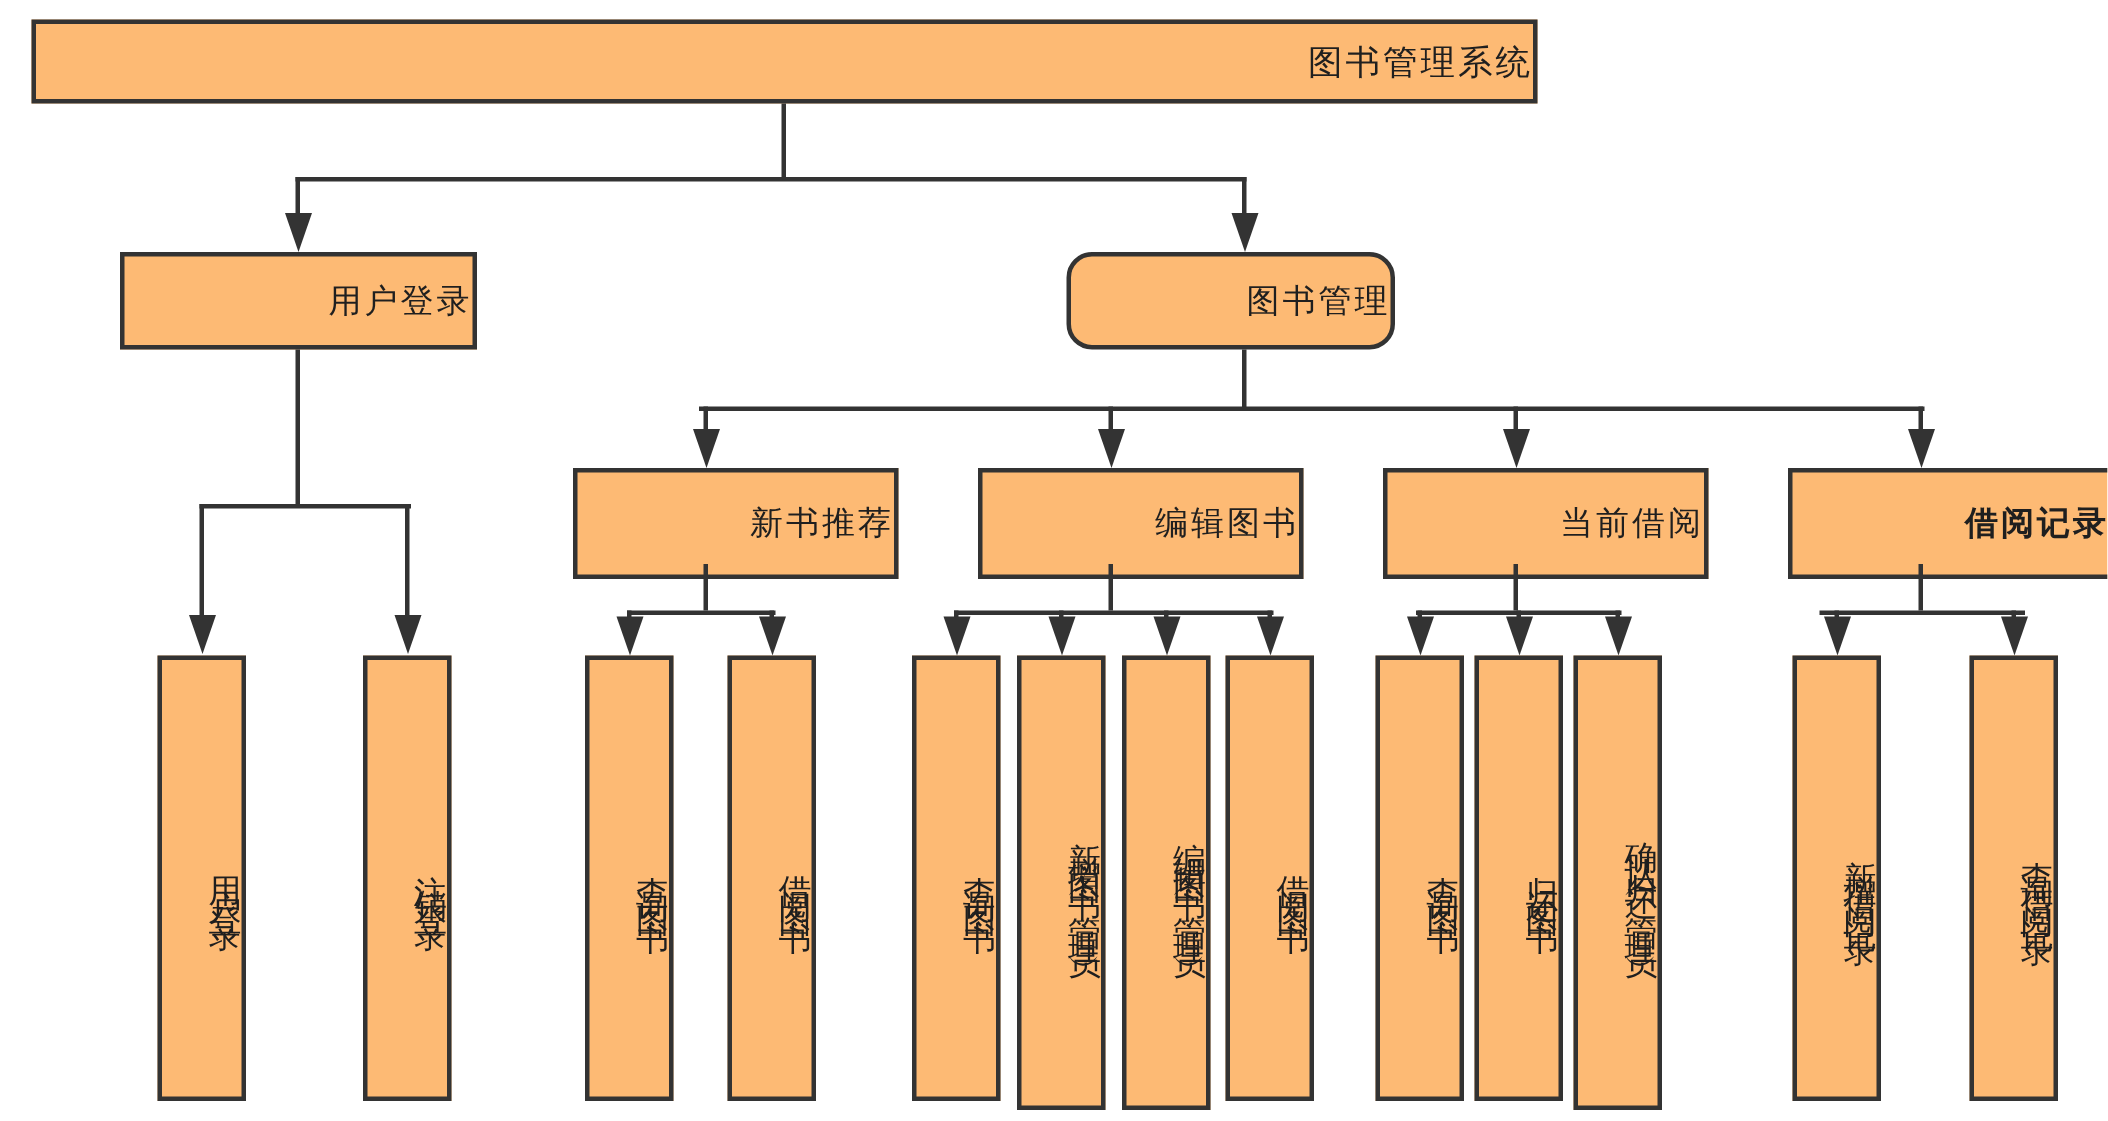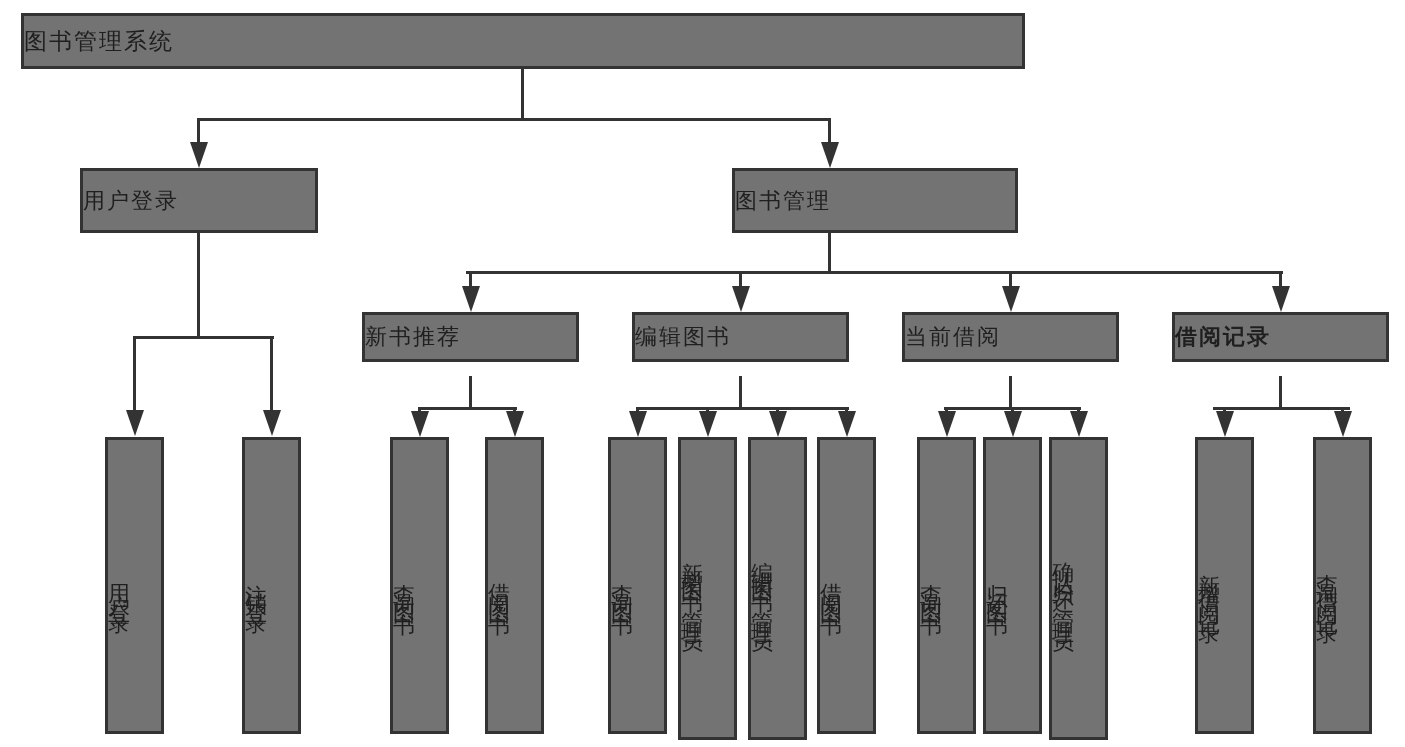--- a/index.html
+++ b/index.html
@@ -5,27 +5,27 @@
   :root{
     --line:#333333;
     --text:#1f1f1f;
     --background:#ffffff;
     --watermark:#a3a3a3;
   }
   html,body{margin:0;padding:0;background:var(--background);}
   body{font-family:"Liberation Sans",sans-serif;}
   #canvas{position:relative;width:1405px;height:747px;background:var(--background);overflow:hidden;}
   .box{
-    position:absolute;box-sizing:border-box;border:3px solid var(--line);background:#737373;
-    display:flex;align-items:center;justify-content:flex-start;
+    position:absolute;box-sizing:border-box;border:3px solid var(--line);background:#fdba74;
+    display:flex;align-items:center;justify-content:flex-end;
     color:var(--text);font-size:22px;letter-spacing:2px;white-space:nowrap;
   }
   .root{left:21px;top:13px;width:1004px;height:56px;font-size:23px;}
   .lvl2{top:168px;height:65px;}
-  .lvl3{top:312px;width:217px;height:50px;}
+  .lvl3{top:312px;width:217px;height:74px;margin-left:20px;}
   .vbox{top:437px;width:59px;height:297px;letter-spacing:0;}
   .vbox.tall{height:303px;}
   .vbox span{
     writing-mode:vertical-rl;text-orientation:mixed;
     letter-spacing:10px;font-size:22px;line-height:1;
   }
   .l{position:absolute;background:var(--line);}
   .arr{
     position:absolute;width:0;height:0;
     border-left:9px solid transparent;border-right:9px solid transparent;
@@ -41,21 +41,21 @@
 
 <div id="canvas">
 
   <div class="box root">
     <span>图书管理系统</span>
   </div>
 
   <div class="box lvl2" style="left:80px;width:238px;">
     <span>用户登录</span>
   </div>
-  <div class="box lvl2" style="left:732px;width:286px;">
+  <div class="box lvl2" style="left:711px;width:219px;border-radius:17px;">
     <span>图书管理</span>
   </div>
 
   <div class="box lvl3" style="left:362px;">
     <span>新书推荐</span>
   </div>
   <div class="box lvl3" style="left:632px;">
     <span>编辑图书</span>
   </div>
   <div class="box lvl3" style="left:902px;">

